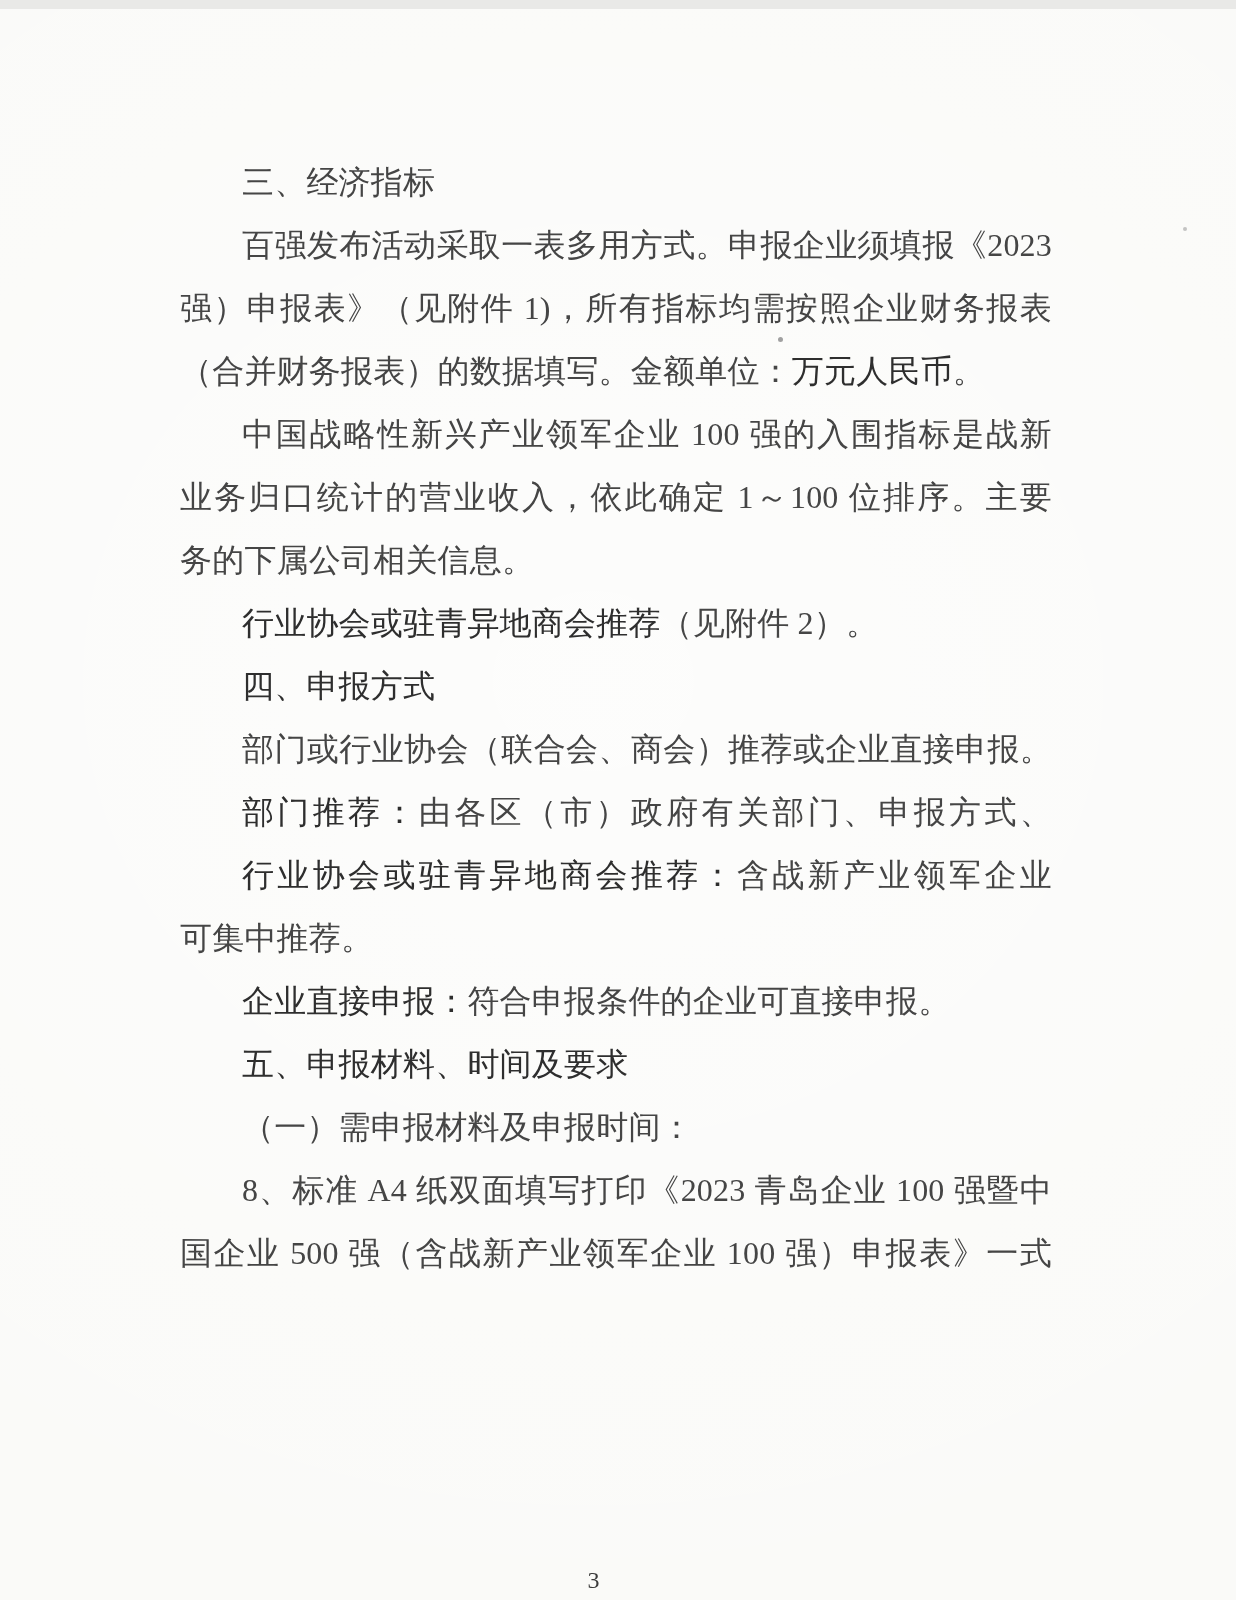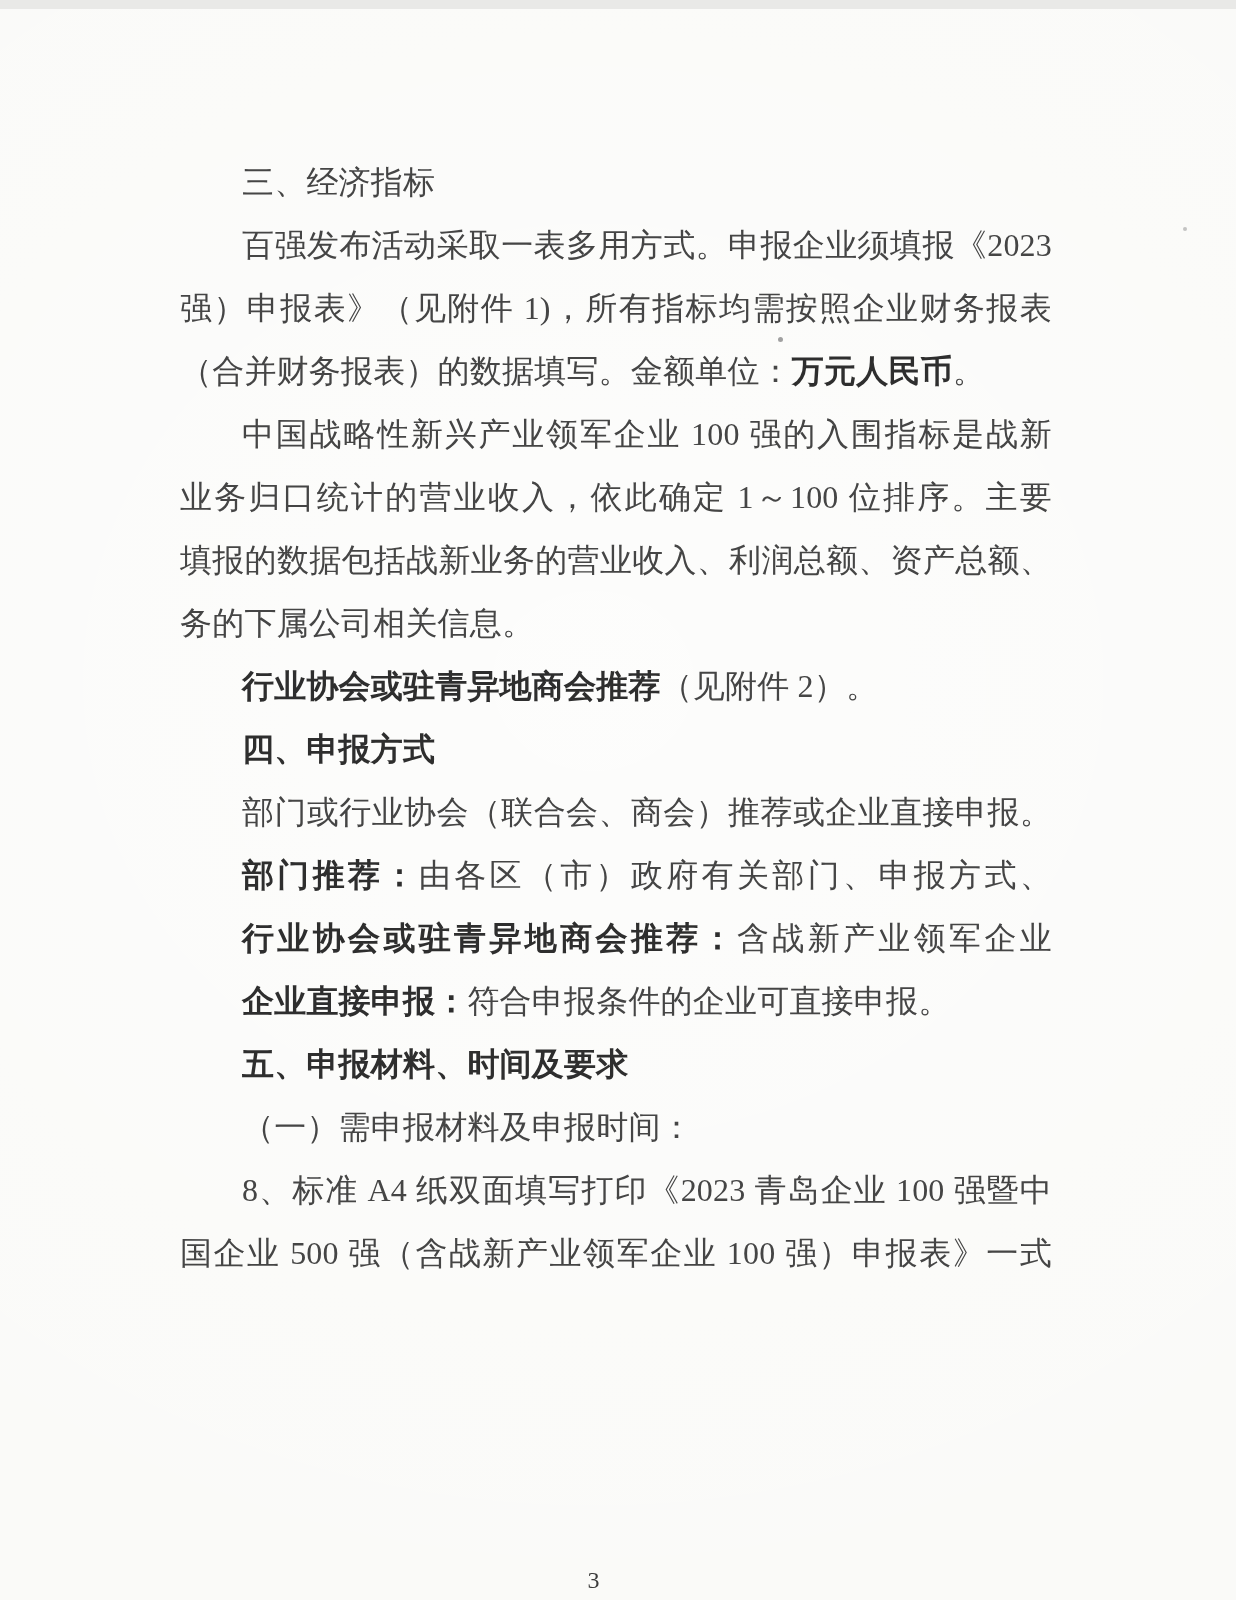--- a/index.html
+++ b/index.html
@@ -37,21 +37,21 @@
     white-space:nowrap;
   }
   .line.justify{
     white-space:normal;
     text-align:justify;
     text-align-last:justify;
     text-justify:inter-ideograph;
   }
   .line.indent{ text-indent:62px; }
   .line .bold{
-    font-weight:700;
+    font-weight:400;
     color:var(--ink-bold);
   }
   .page-number{
     position:absolute;
     left:0; right:48px;
     top:1558px;
     text-align:center;
     font-size:24px;
     color:#3c3c3c;
     letter-spacing:1px;
@@ -76,27 +76,27 @@
 <body>
 
 <div class="scan-page">
   <div class="text-block">
       <div class="line indent"><span>三、经济指标</span></div>
       <div class="line indent justify"><span>百强发布活动采取一表多用方式。申报企业须填报《2023</span></div>
       <div class="line justify"><span>强）申报表》（见附件 1)，所有指标均需按照企业财务报表</span></div>
       <div class="line"><span>（合并财务报表）的数据填写。金额单位：</span><span class="bold">万元人民币</span><span>。</span></div>
       <div class="line indent justify"><span>中国战略性新兴产业领军企业 100 强的入围指标是战新</span></div>
       <div class="line justify"><span>业务归口统计的营业收入，依此确定 1～100 位排序。主要</span></div>
-      <div class="line justify"><span>填报的数据包括战新业务的营业收入、利润总额、资产总额、</span></div>
       <div class="line"><span>务的下属公司相关信息。</span></div>
       <div class="line indent"><span class="bold">行业协会或驻青异地商会推荐</span><span>（见附件 2）。</span></div>
       <div class="line indent"><span class="bold">四、申报方式</span></div>
       <div class="line indent justify"><span>部门或行业协会（联合会、商会）推荐或企业直接申报。</span></div>
       <div class="line indent justify"><span class="bold">部门推荐：</span><span>由各区（市）政府有关部门、申报方式、</span></div>
       <div class="line indent justify"><span class="bold">行业协会或驻青异地商会推荐：</span><span>含战新产业领军企业</span></div>
+      <div class="line"><span>可集中推荐。</span></div>
       <div class="line indent"><span class="bold">企业直接申报：</span><span>符合申报条件的企业可直接申报。</span></div>
       <div class="line indent"><span class="bold">五、申报材料、时间及要求</span></div>
       <div class="line indent"><span>（一）需申报材料及申报时间：</span></div>
       <div class="line indent justify"><span>8、标准 A4 纸双面填写打印《2023 青岛企业 100 强暨中</span></div>
       <div class="line justify"><span>国企业 500 强（含战新产业领军企业 100 强）申报表》一式</span></div>
     </div>
   <div class="page-number">3</div>
   <div class="scan-speck speck-1"></div>
   <div class="scan-speck speck-2"></div>
   <div class="scan-edge-artifact"></div>

